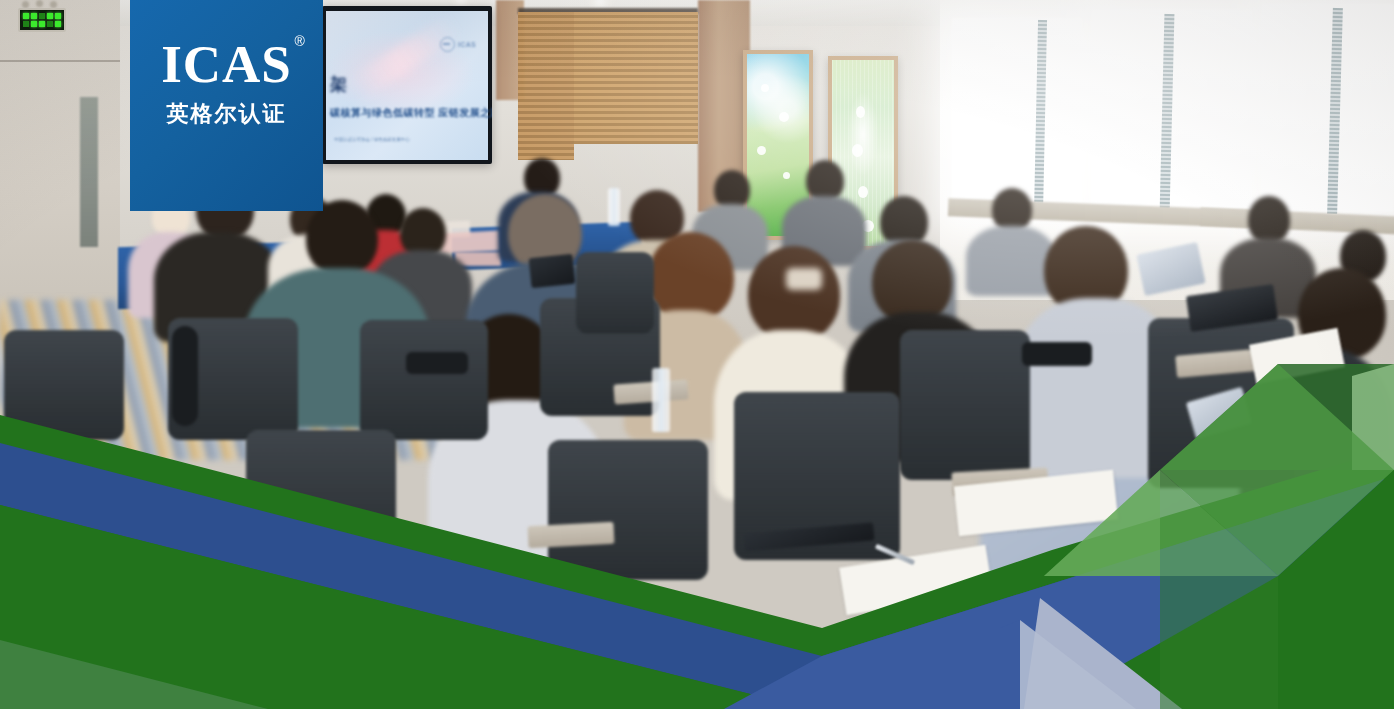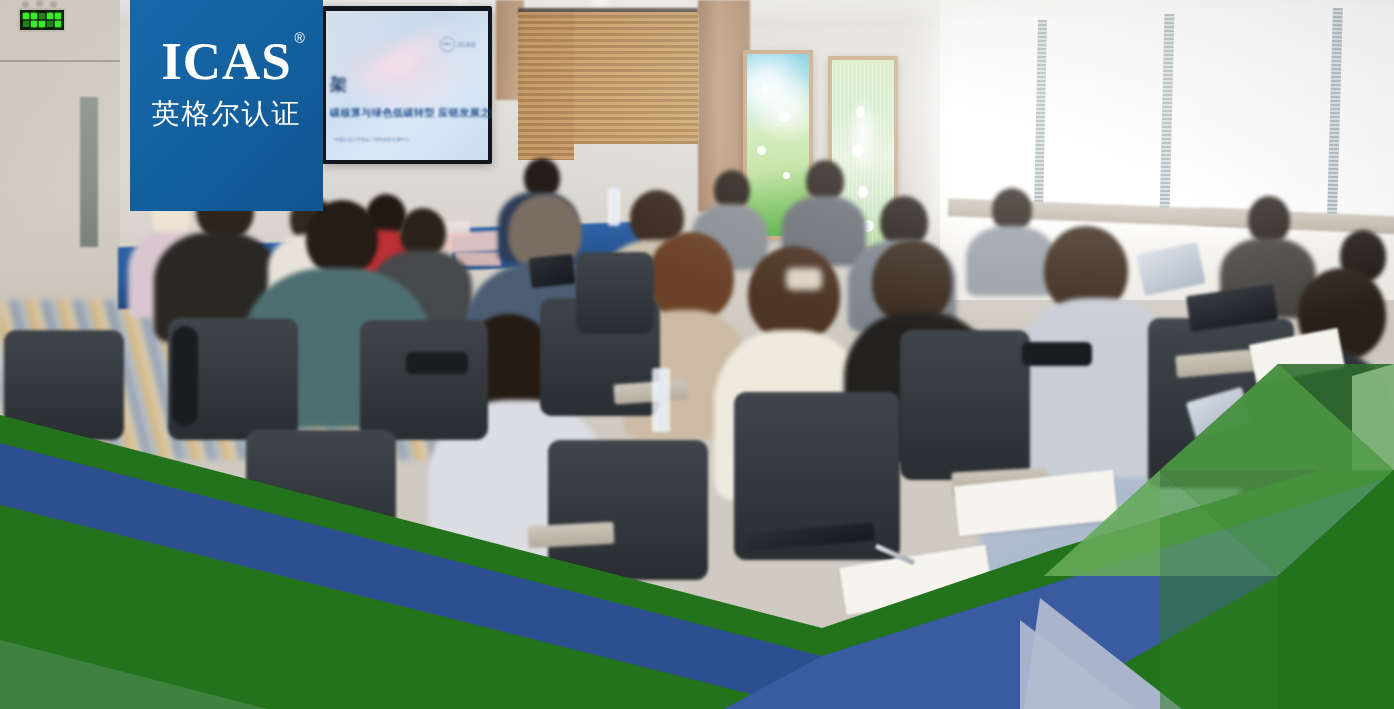--- a/index.html
+++ b/index.html
@@ -400,22 +400,22 @@
   }
   .logo-reg {
     position: absolute;
     right: -14px; top: -4px;
     font-size: 14px;
     font-family: "Liberation Sans", sans-serif;
     font-weight: 400;
   }
   .logo-cn {
     color: #ffffff;
-    font-size: 28px;
-    font-weight: 400;
+    font-size: 22px;
+    font-weight: 700;
     letter-spacing: 2px;
     margin-top: 12px;
     line-height: 1;
     white-space: nowrap;
   }
 
   
   .geo {
     position: absolute;
     inset: 0;

